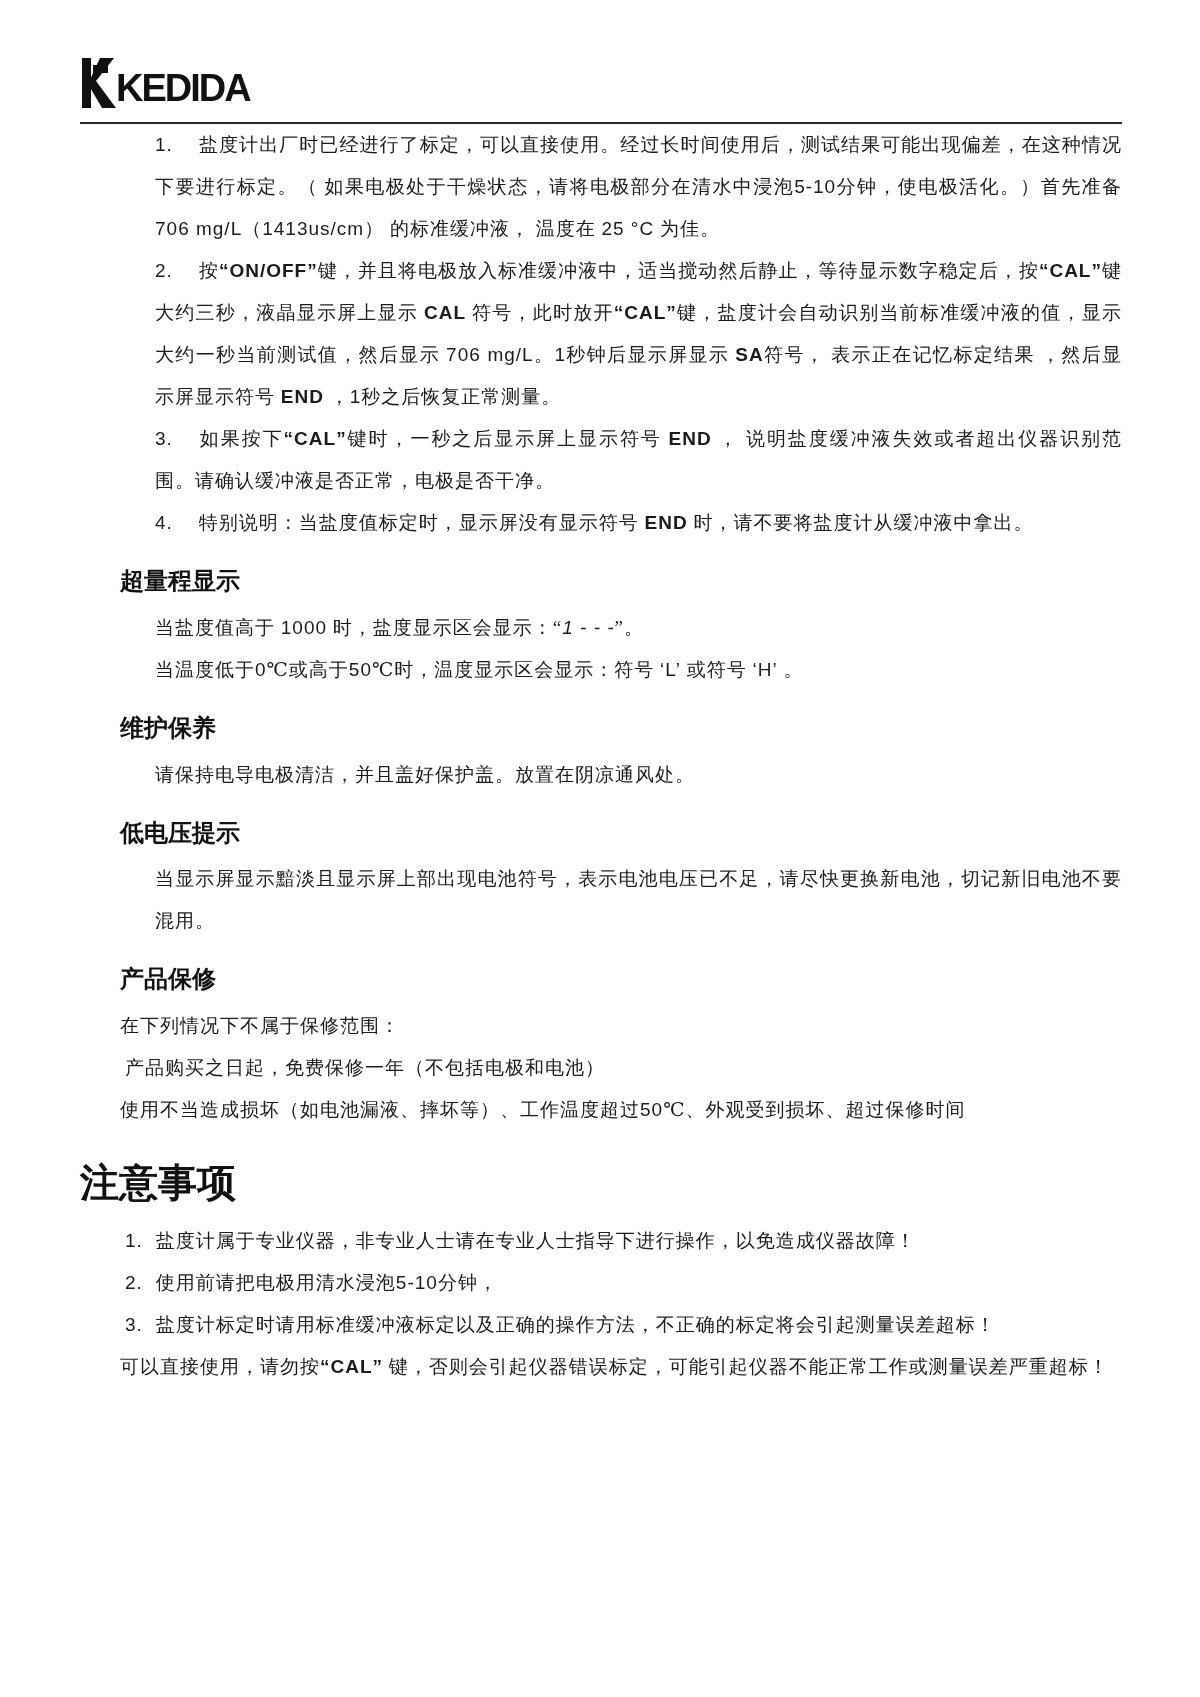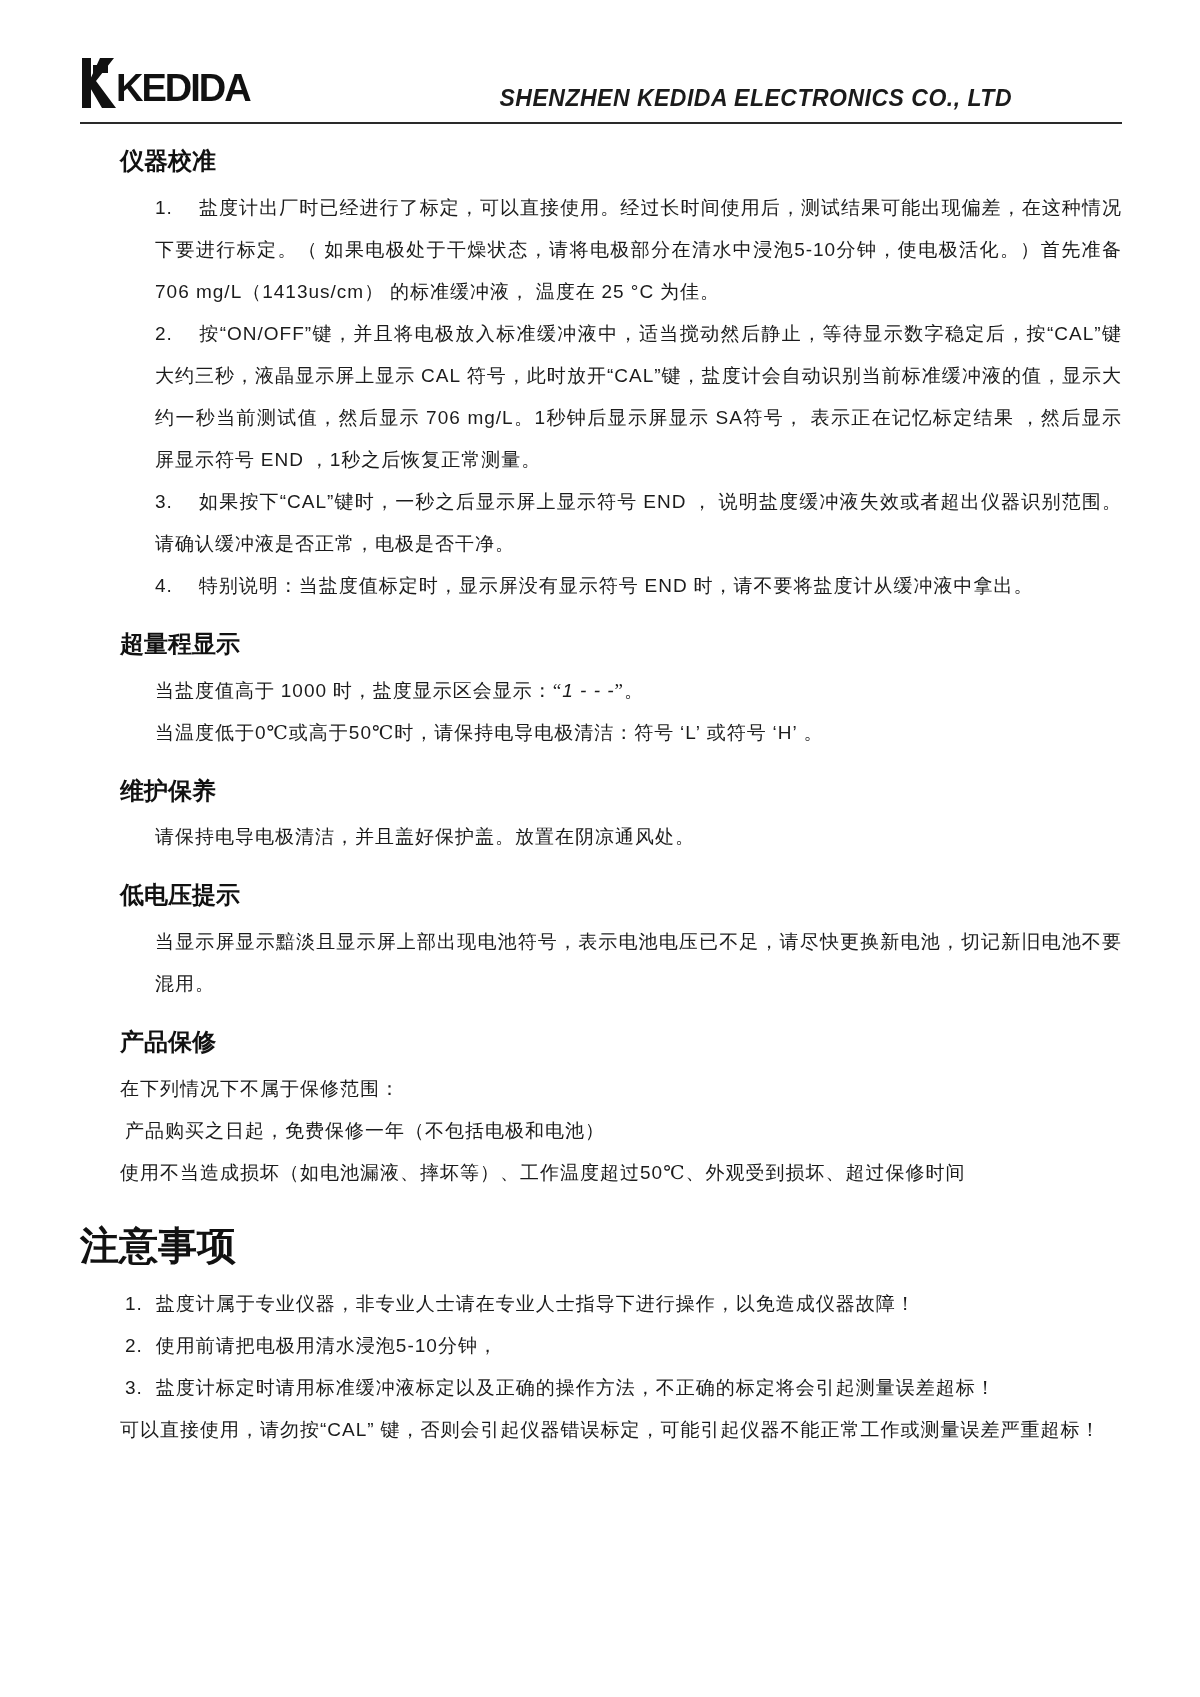--- a/index.html
+++ b/index.html
@@ -57,54 +57,52 @@
     margin: 0;
     text-align: justify;
   }
   .indent-0  { margin-left: 40px; }
   .indent-0b { margin-left: 45px; }
   .indent-1  { margin-left: 75px; }
   .indent-2  { margin-left: 45px; }
   .marker { font-family: "Liberation Sans", "DejaVu Sans", sans-serif; }
   .indent-1 > .marker { margin-right: 26px; }
   .indent-2 > .marker { margin-right: 13px; }
-  .seg-b { font-weight: normal; font-family: "Liberation Sans", "DejaVu Sans", sans-serif; }
+  .seg-b { font-weight: bold; font-family: "Liberation Sans", "DejaVu Sans", sans-serif; }
   .seg-s { font-family: "Liberation Sans", "DejaVu Sans", sans-serif; }
   .seg-i { font-style: italic; }
 </style>
 </head>
 <body>
 
 <div class="page">
   <header class="header">
     <div class="logo">
       <svg width="185" height="62" viewBox="0 0 185 62" xmlns="http://www.w3.org/2000/svg">
         <g fill="#111">
           <rect x="2" y="6" width="9" height="50"></rect>
           <rect x="13" y="13" width="15" height="8"></rect>
           <polygon points="20,6 34,6 16,29 36,56 22,56 8,32"></polygon>
         </g>
         <text x="36" y="49" font-family="Liberation Sans, DejaVu Sans, sans-serif" font-size="38" font-weight="bold" letter-spacing="-2" fill="#111">KEDIDA</text>
       </svg>
     </div>
-    <div class="company">SHENZHEN KEDIDA ELECTRONICS CO., LTD</div>
   </header>
 
   <main class="sections">
       <section>
-        <h2 class="sec-title">仪器校准</h2>
         <p class="blk indent-1"><span class="marker">1.</span><span class="seg">盐度计出厂时已经进行了标定，可以直接使用。经过长时间使用后，测试结果可能出现偏差，在这种情况下要进行标定。（ 如果电极处于干燥状态，请将电极部分在清水中浸泡</span><span class="seg seg-s">5-10</span><span class="seg">分钟，使电极活化。）首先准备 </span><span class="seg seg-s">706 mg/L</span><span class="seg">（</span><span class="seg seg-s">1413us/cm</span><span class="seg">） 的标准缓冲液， 温度在 </span><span class="seg seg-s">25 °C</span><span class="seg"> 为佳。</span></p>
         <p class="blk indent-1"><span class="marker">2.</span><span class="seg">按</span><span class="seg seg-b">“ON/OFF”</span><span class="seg">键，并且将电极放入标准缓冲液中，适当搅动然后静止，等待显示数字稳定后，按</span><span class="seg seg-b">“CAL”</span><span class="seg">键大约三秒，液晶显示屏上显示 </span><span class="seg seg-b">CAL</span><span class="seg"> 符号，此时放开</span><span class="seg seg-b">“CAL”</span><span class="seg">键，盐度计会自动识别当前标准缓冲液的值，显示大约一秒当前测试值，然后显示 </span><span class="seg seg-s">706 mg/L</span><span class="seg">。</span><span class="seg seg-s">1</span><span class="seg">秒钟后显示屏显示 </span><span class="seg seg-b">SA</span><span class="seg">符号， 表示正在记忆标定结果 ，然后显示屏显示符号 </span><span class="seg seg-b">END</span><span class="seg"> ，</span><span class="seg seg-s">1</span><span class="seg">秒之后恢复正常测量。</span></p>
         <p class="blk indent-1"><span class="marker">3.</span><span class="seg">如果按下</span><span class="seg seg-b">“CAL”</span><span class="seg">键时，一秒之后显示屏上显示符号 </span><span class="seg seg-b">END</span><span class="seg"> ， 说明盐度缓冲液失效或者超出仪器识别范围。请确认缓冲液是否正常，电极是否干净。</span></p>
         <p class="blk indent-1"><span class="marker">4.</span><span class="seg">特别说明：当盐度值标定时，显示屏没有显示符号 </span><span class="seg seg-b">END</span><span class="seg"> 时，请不要将盐度计从缓冲液中拿出。</span></p>
       </section>
       <section>
         <h2 class="sec-title">超量程显示</h2>
         <p class="blk indent-1"><span class="seg">当盐度值高于 </span><span class="seg seg-s">1000</span><span class="seg"> 时，盐度显示区会显示：</span><span class="seg">“</span><span class="seg seg-s seg-i">1 - - -</span><span class="seg">”</span><span class="seg">。</span></p>
-        <p class="blk indent-1"><span class="seg">当温度低于</span><span class="seg seg-s">0</span><span class="seg">℃或高于</span><span class="seg seg-s">50</span><span class="seg">℃时，请保持电导电极清洁：符号 </span><span class="seg seg-s">‘L’</span><span class="seg"> 或符号 </span><span class="seg seg-s">‘H’</span><span class="seg"> 。</span></p>
+        <p class="blk indent-1"><span class="seg">当温度低于</span><span class="seg seg-s">0</span><span class="seg">℃或高于</span><span class="seg seg-s">50</span><span class="seg">℃时，温度显示区会显示：符号 </span><span class="seg seg-s">‘L’</span><span class="seg"> 或符号 </span><span class="seg seg-s">‘H’</span><span class="seg"> 。</span></p>
       </section>
       <section>
         <h2 class="sec-title">维护保养</h2>
         <p class="blk indent-1"><span class="seg">请保持电导电极清洁，并且盖好保护盖。放置在阴凉通风处。</span></p>
       </section>
       <section>
         <h2 class="sec-title">低电压提示</h2>
         <p class="blk indent-1"><span class="seg">当显示屏显示黯淡且显示屏上部出现电池符号，表示电池电压已不足，请尽快更换新电池，切记新旧电池不要混用。</span></p>
       </section>
       <section>

